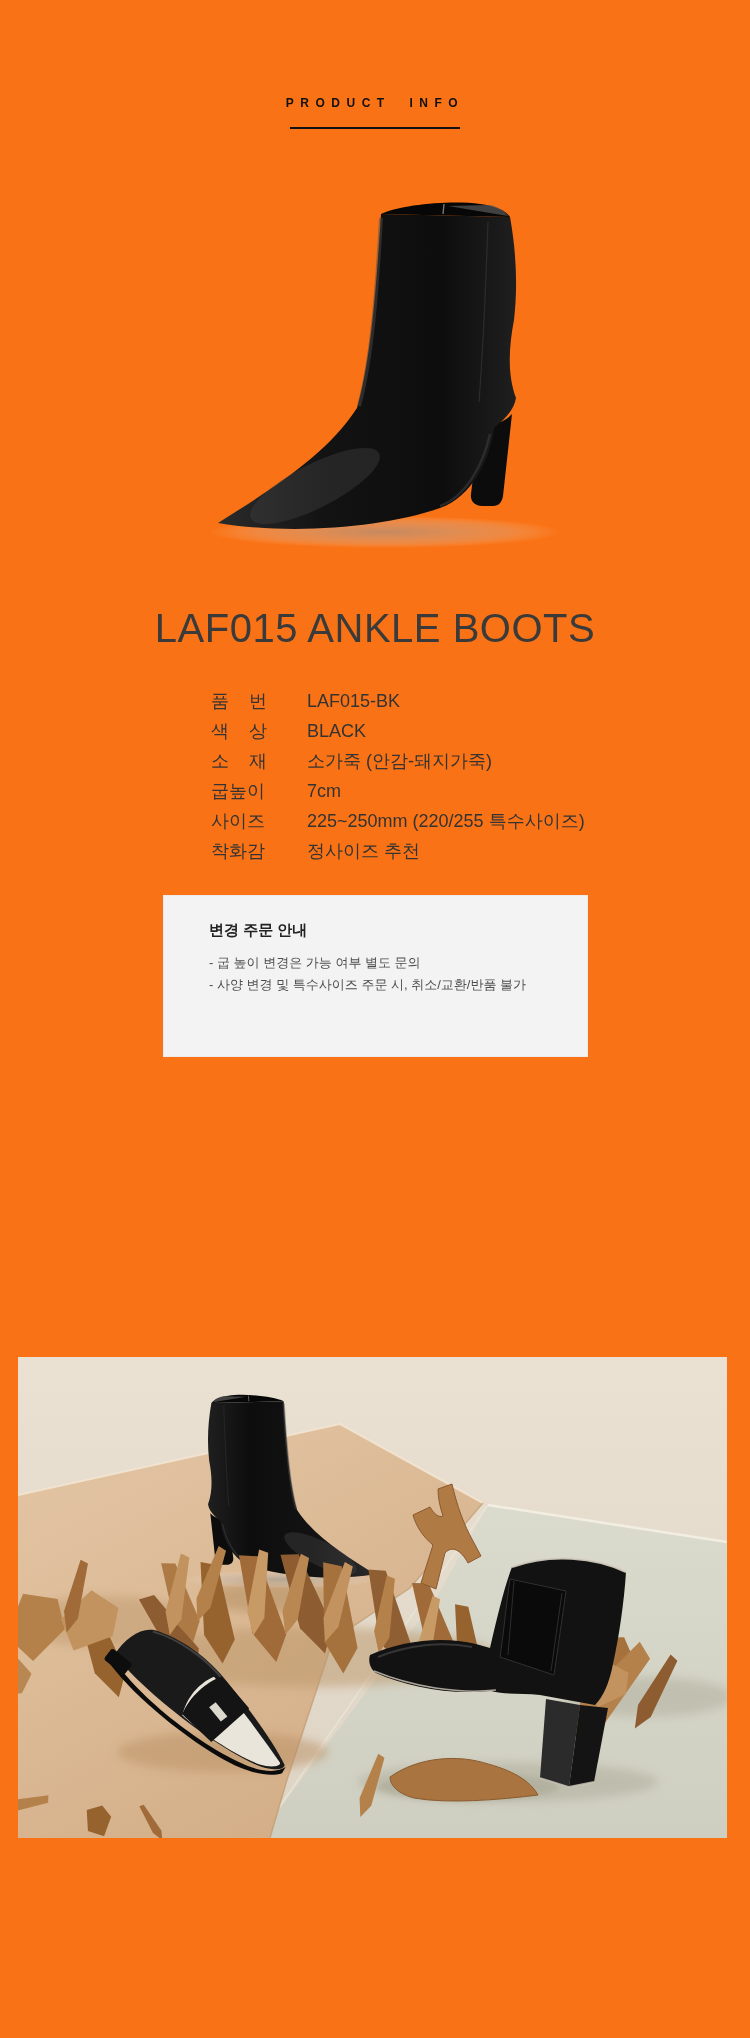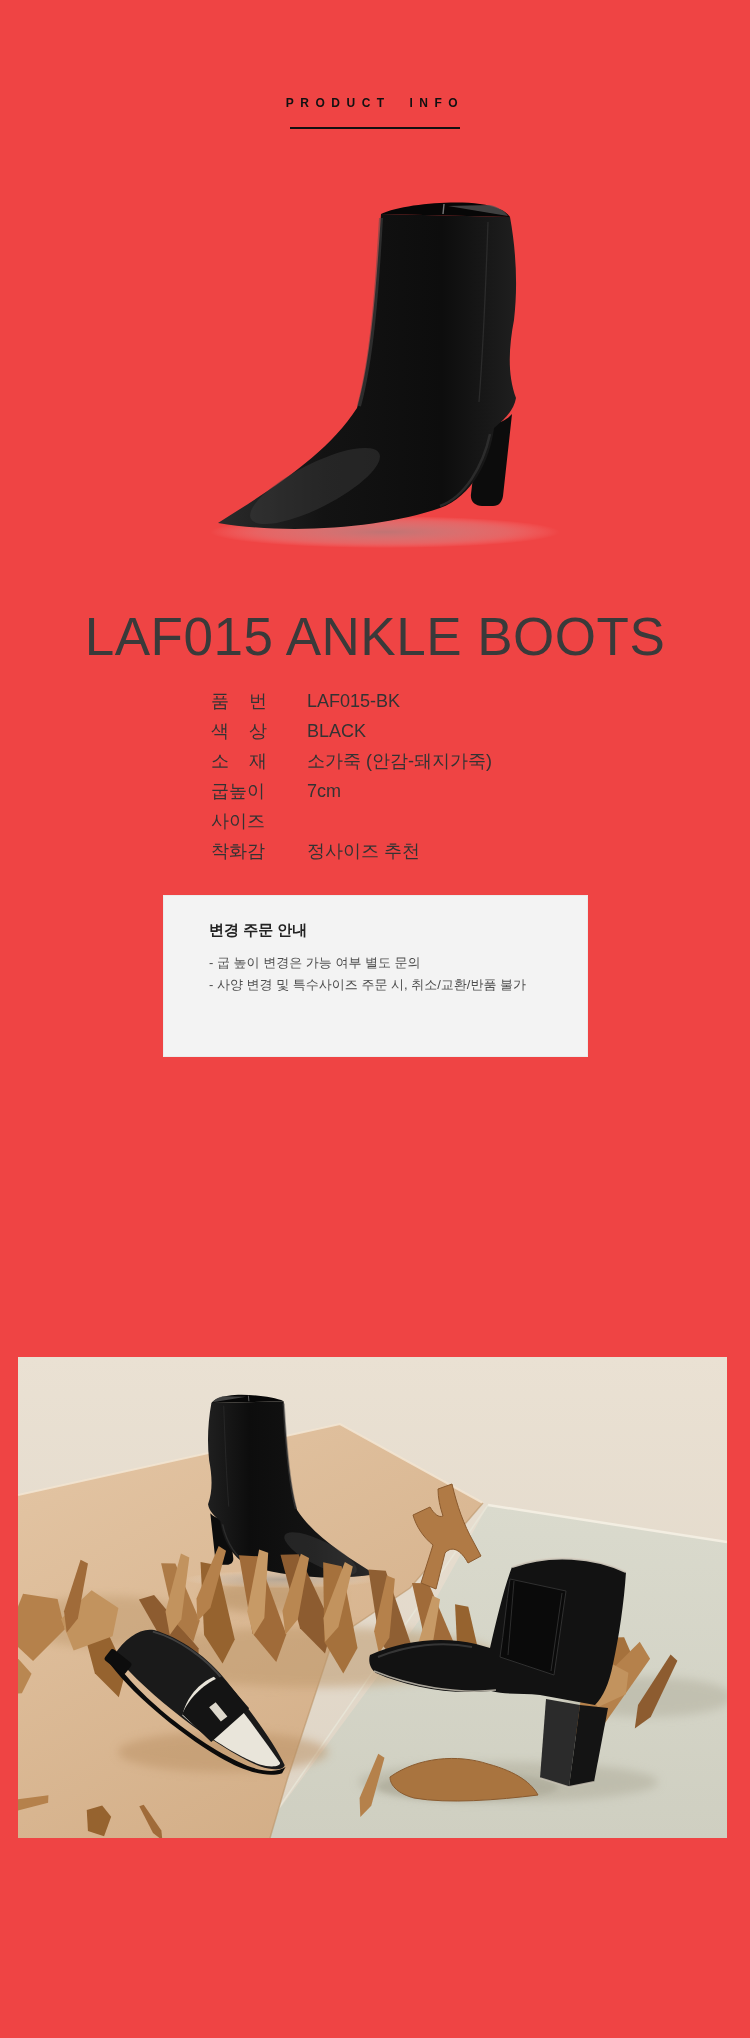--- a/index.html
+++ b/index.html
@@ -1,34 +1,34 @@
 <!DOCTYPE html>
 <html><head>
 <meta charset="utf-8">
 <style>
   html,body{margin:0;padding:0;background:#ffffff;}
   .page{
-    position:relative;width:750px;height:2038px;margin:0 auto;background:#ef4444;
+    position:relative;width:750px;height:2038px;margin:0 auto;background:#f97316;
     font-family:"Liberation Sans","DejaVu Sans",sans-serif;color:#333;overflow:hidden;
   }
   
   .eyebrow{
     position:absolute;top:96px;left:0;width:100%;text-align:center;
     font-size:12px;font-weight:bold;letter-spacing:6.5px;word-spacing:9px;color:#111;
   }
   .eyebrow-line{
     position:absolute;top:127px;left:50%;transform:translateX(-50%);
     width:170px;height:2px;background:#111;
   }
   
   .hero{position:absolute;top:160px;left:150px;width:420px;height:400px;}
   
   .title{
     position:absolute;top:606px;left:0;width:100%;text-align:center;
-    font-size:53px;font-weight:400;color:#3a3a3a;letter-spacing:0.5px;
+    font-size:40px;font-weight:400;color:#3a3a3a;letter-spacing:0.5px;
   }
   
   .specs{position:absolute;top:686px;left:211px;font-size:18px;color:#333;}
   .spec-row{display:flex;line-height:30px;}
   .spec-label{
     display:inline-block;width:56px;text-align:justify;text-align-last:justify;
     -moz-text-align-last:justify;color:#333;flex:0 0 56px;
   }
   .spec-value{margin-left:40px;white-space:nowrap;text-align:center;}
   
@@ -110,20 +110,21 @@
     <div class="spec-row">
       <span class="spec-label">소 재</span>
       <span class="spec-value">소가죽 (안감-돼지가죽)</span>
     </div>
     <div class="spec-row">
       <span class="spec-label">굽높이</span>
       <span class="spec-value">7cm</span>
     </div>
     <div class="spec-row">
       <span class="spec-label">사이즈</span>
+      <span class="spec-value">225~250mm (220/255 특수사이즈)</span>
     </div>
     <div class="spec-row">
       <span class="spec-label">착화감</span>
       <span class="spec-value">정사이즈 추천</span>
     </div>
   </div>
 
   <div class="notice">
     <div class="notice-title">변경 주문 안내</div>
     <div class="notice-item">- 굽 높이 변경은 가능 여부 별도 문의</div>

